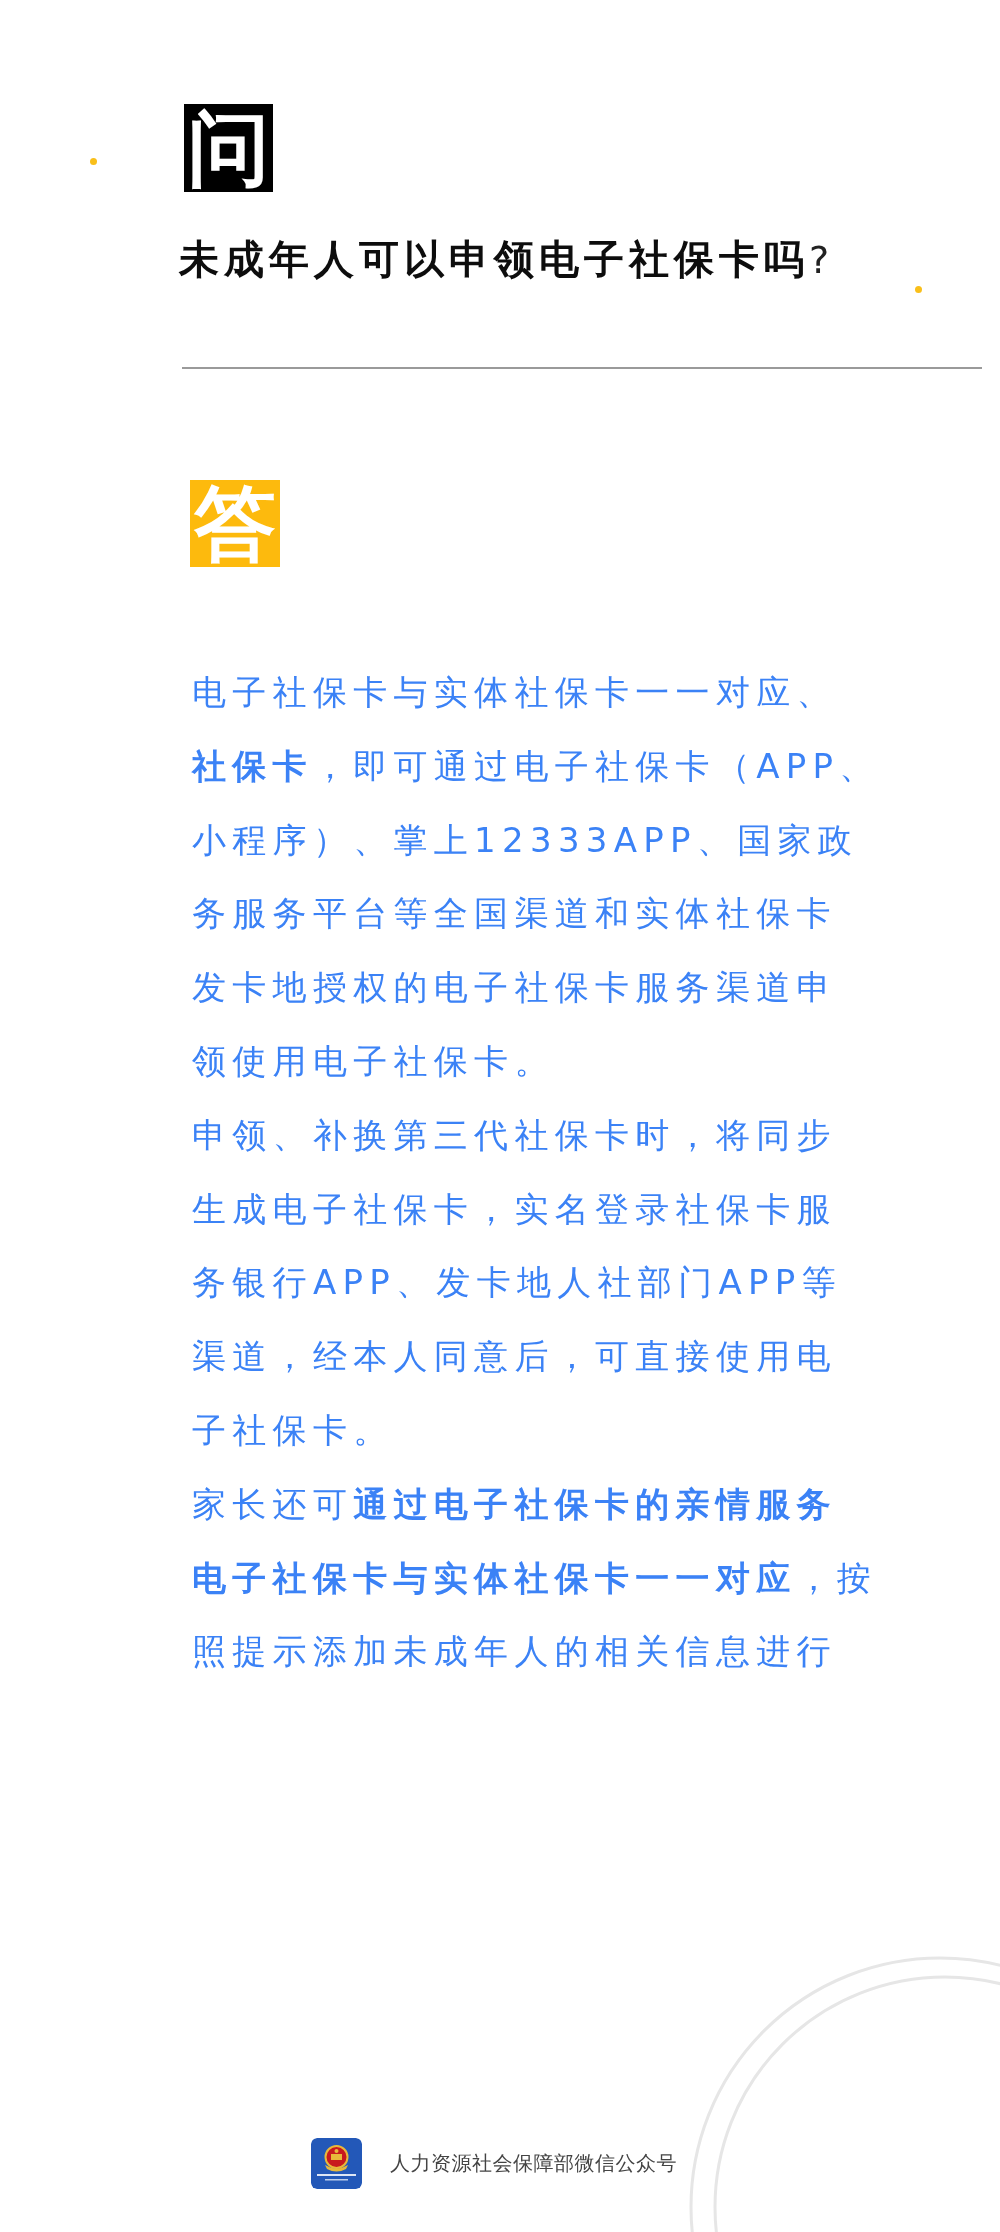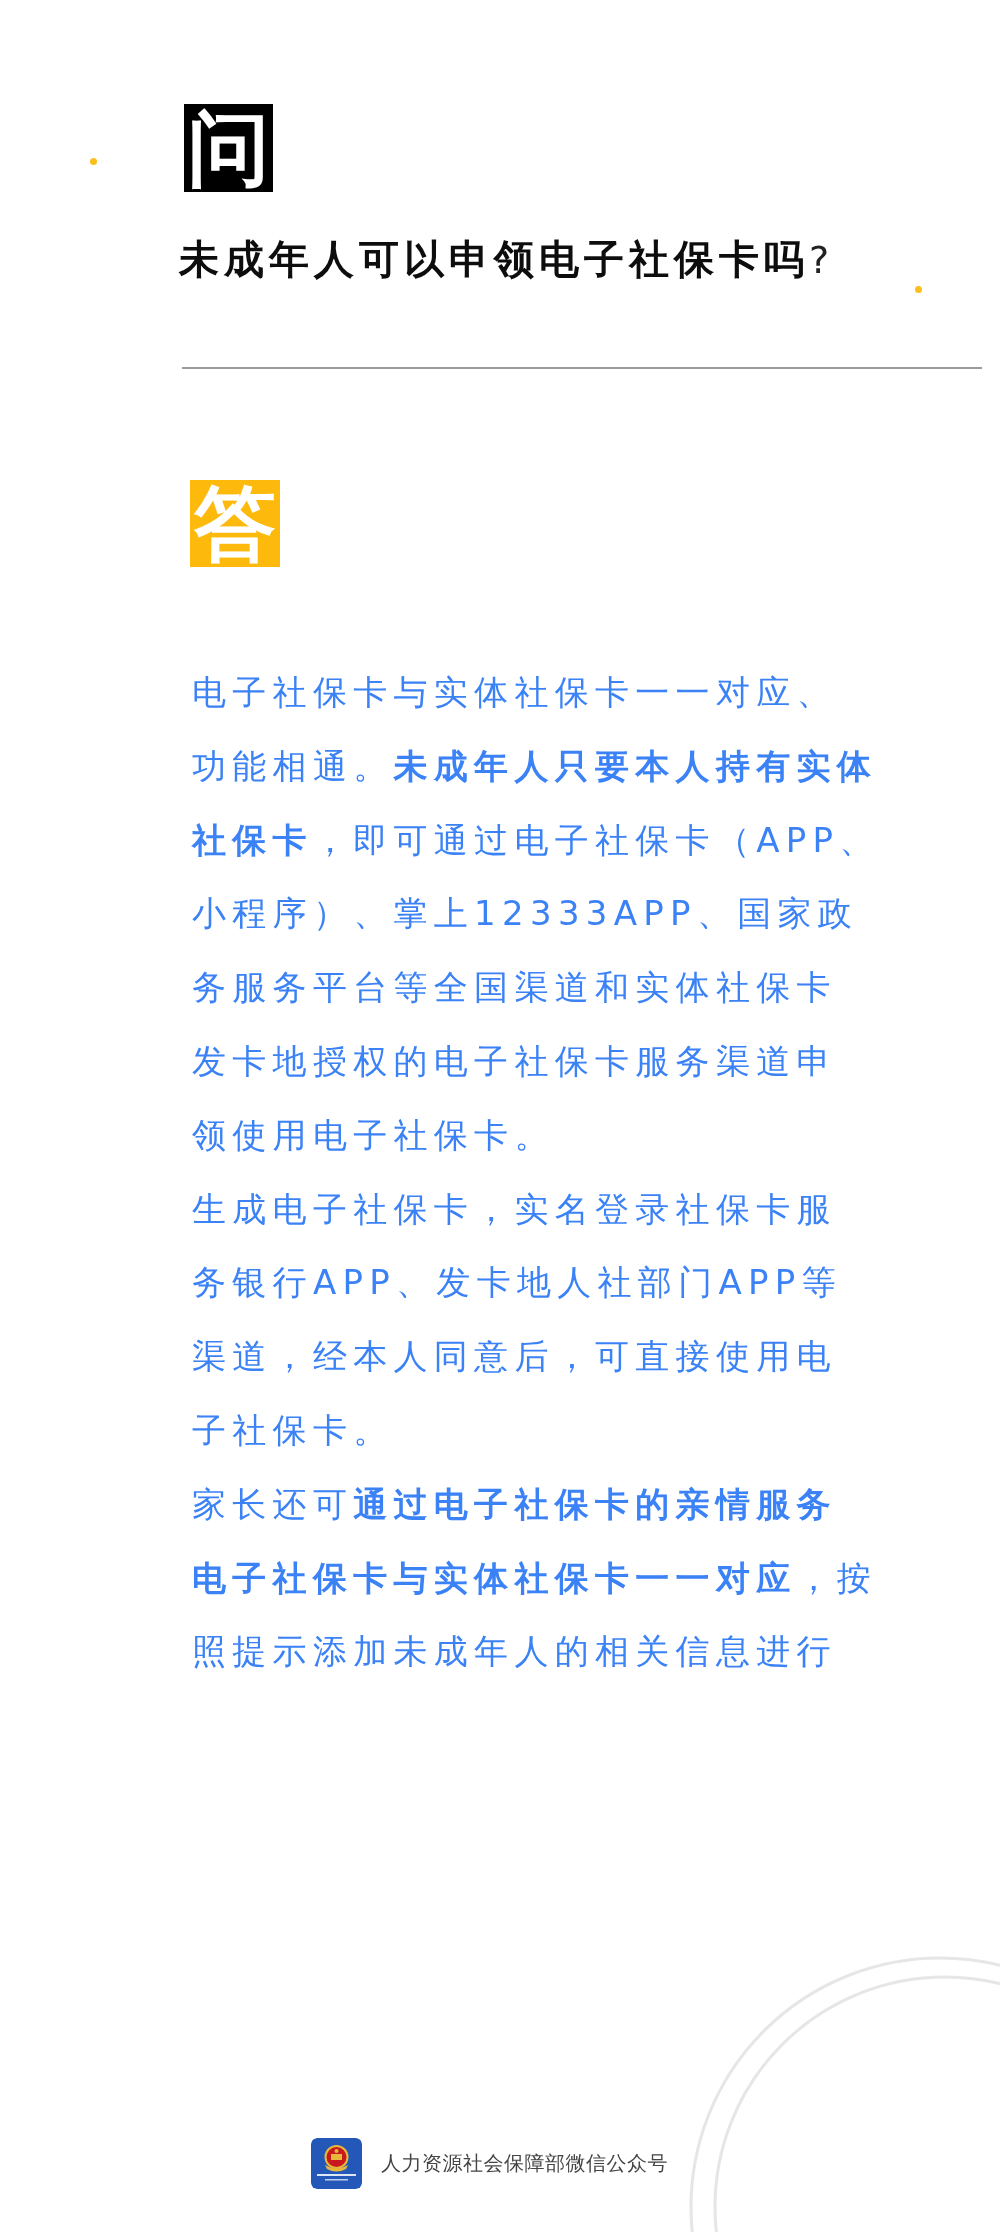--- a/index.html
+++ b/index.html
@@ -112,21 +112,21 @@
       align-items: center;
     }
     .logo {
       width: 51px;
       height: 51px;
       border-radius: 6px;
       position: relative;
       overflow: hidden;
     }
     .footer-text {
-      margin-left: 19px;
+      margin-left: 28px;
       font-size: 20px;
       color: #444444;
       letter-spacing: 0.5px;
       white-space: nowrap;
     }
   </style>
 </head>
 <body>
 
 <div class="dot" style="left: 90px; top: 158px; background: rgb(249, 191, 26);"></div>
@@ -140,28 +140,28 @@
 
 <div class="divider" style="background: rgb(154, 154, 154);"></div>
 
 <div class="a-badge" style="background: rgb(253, 186, 13);">
   <span>答</span>
 </div>
 
 <div class="answer" id="answer-body">
     <p>
       <span class="line"><span>电子社保卡与实体社保卡一一对应、</span></span>
-      <span class="line"><span>功能相通。</span><b>未成年人只要本人持有实体</b></span>
       <span class="line"><b>社保卡</b><span>，即可通过电子社保卡（APP、</span></span>
       <span class="line"><span>小程序）、掌上12333APP、国家政</span></span>
       <span class="line"><span>务服务平台等全国渠道和实体社保卡</span></span>
       <span class="line"><span>发卡地授权的电子社保卡服务渠道申</span></span>
       <span class="line"><span>领使用电子社保卡。</span></span>
     </p>
     <p>
+      <span class="line"><span>申领、补换第三代社保卡时，将同步</span></span>
       <span class="line"><span>生成电子社保卡，实名登录社保卡服</span></span>
       <span class="line"><span>务银行APP、发卡地人社部门APP等</span></span>
       <span class="line"><span>渠道，经本人同意后，可直接使用电</span></span>
       <span class="line"><span>子社保卡。</span></span>
     </p>
     <p>
       <span class="line"><span>家长还可</span><b>通过电子社保卡的亲情服务</b></span>
       <span class="line"><b>电子社保卡与实体社保卡一一对应</b><span>，按</span></span>
       <span class="line"><span>照提示添加未成年人的相关信息进行</span></span>
     </p>

